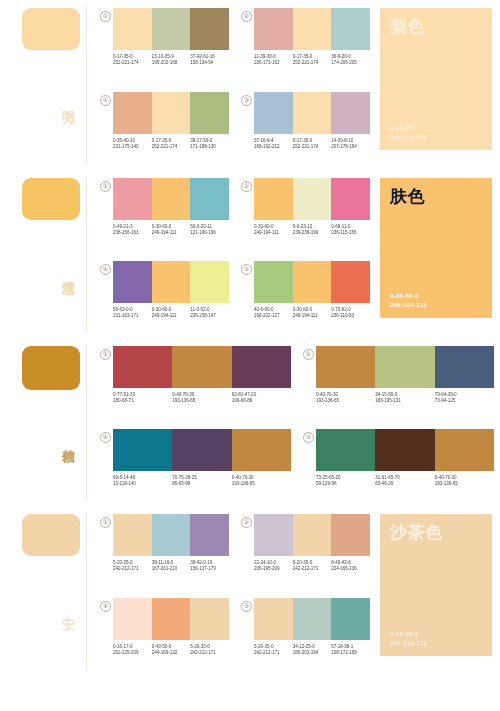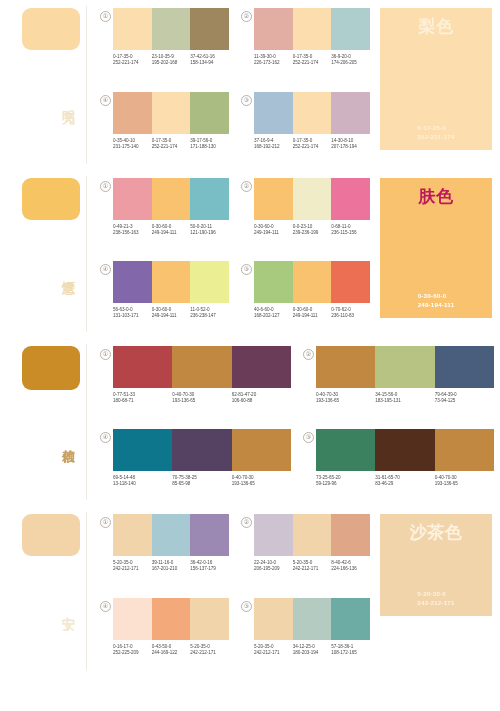--- a/index.html
+++ b/index.html
@@ -108,21 +108,20 @@
   .namedpanel{
     position:relative;
     width:112px;
     flex:0 0 112px;
     margin:8px 8px 0 4px;
     box-sizing:border-box;
     padding:9px 10px;
     display:flex;
     flex-direction:column;
     justify-content:space-between;
-    align-items:center;
   }
   .np-name{
     font-size:17px;
     line-height:19px;
     font-weight:bold;
     color:#ffffff;
     letter-spacing:0.5px;
   }
   .np-codes{
     font-size:6.2px;
@@ -332,21 +331,21 @@
                 <span>249-194-111</span>
               </div>
               <div class="code">
                 <span>0-70-62-0</span>
                 <span>236-110-83</span>
               </div>
             </div>
           </div>
         </div>
         <div class="namedpanel" style="background: rgb(249, 194, 111); height: 140px;">
-          <div class="np-name" style="color: #be185d;">肤色</div>
+          <div class="np-name" style="color: #0f172a;">肤色</div>
           <div class="np-codes" style="color: rgb(255, 255, 255);">
             <span>0-30-60-0</span>
             <span>249-194-111</span>
           </div>
         </div>
       </div>
       <div class="section" style="height: 168px;">
         <div class="leftcol">
           <div class="bigchip" title="黄褐色" style="background: rgb(201, 140, 39); height: 44px;"></div>
           <div class="moodlabel" style="color: rgb(200, 162, 100); top: 102px;">信赖</div>
@@ -532,21 +531,21 @@
                 <span>34-12-25-0</span>
                 <span>180-203-194</span>
               </div>
               <div class="code">
                 <span>57-18-36-1</span>
                 <span>108-172-165</span>
               </div>
             </div>
           </div>
         </div>
-        <div class="namedpanel" style="background: rgb(242, 212, 171); height: 102px; gap: 48px;">
+        <div class="namedpanel" style="background: rgb(242, 212, 171); height: 142px; gap: 48px;">
           <div class="np-name" style="color: rgb(253, 242, 224);">沙茶色</div>
           <div class="np-codes" style="color: rgb(253, 242, 224);">
             <span>5-20-35-0</span>
             <span>242-212-171</span>
           </div>
         </div>
       </div>
     </div>
 </div>
 

